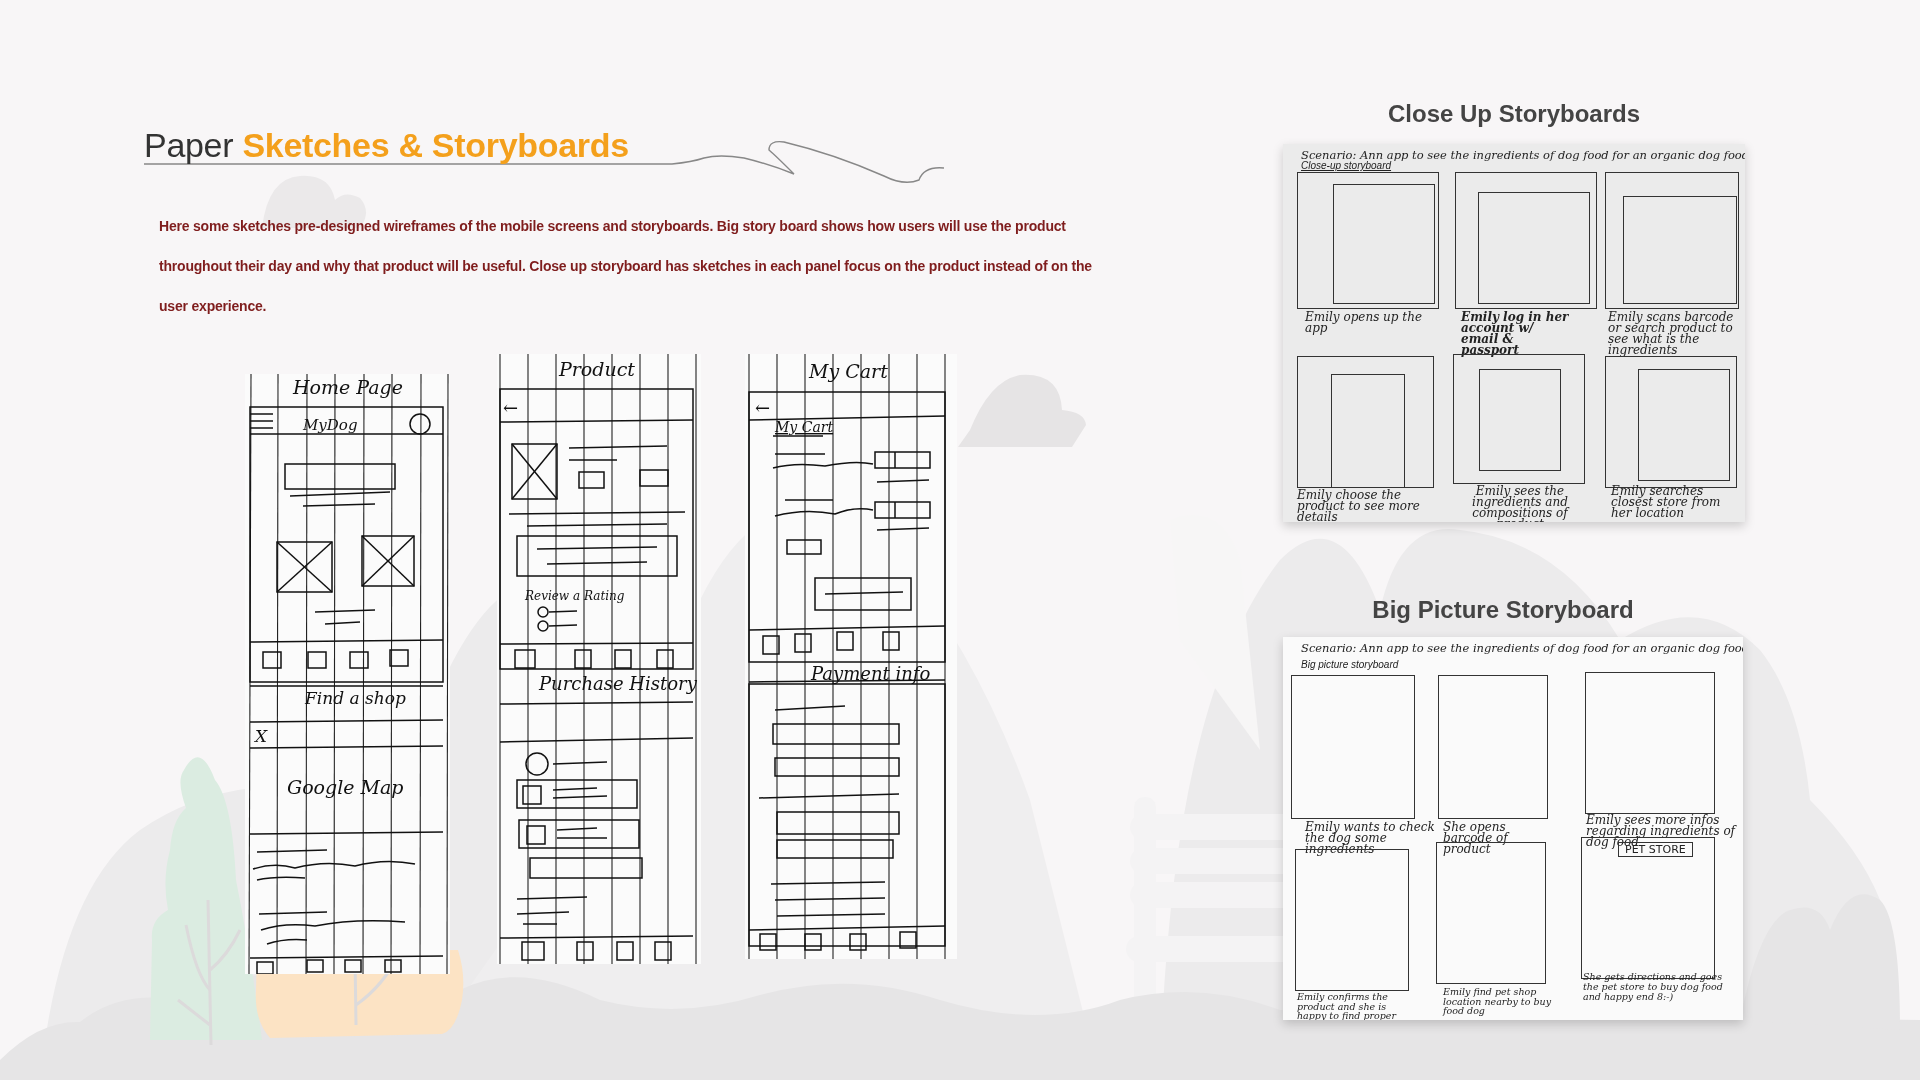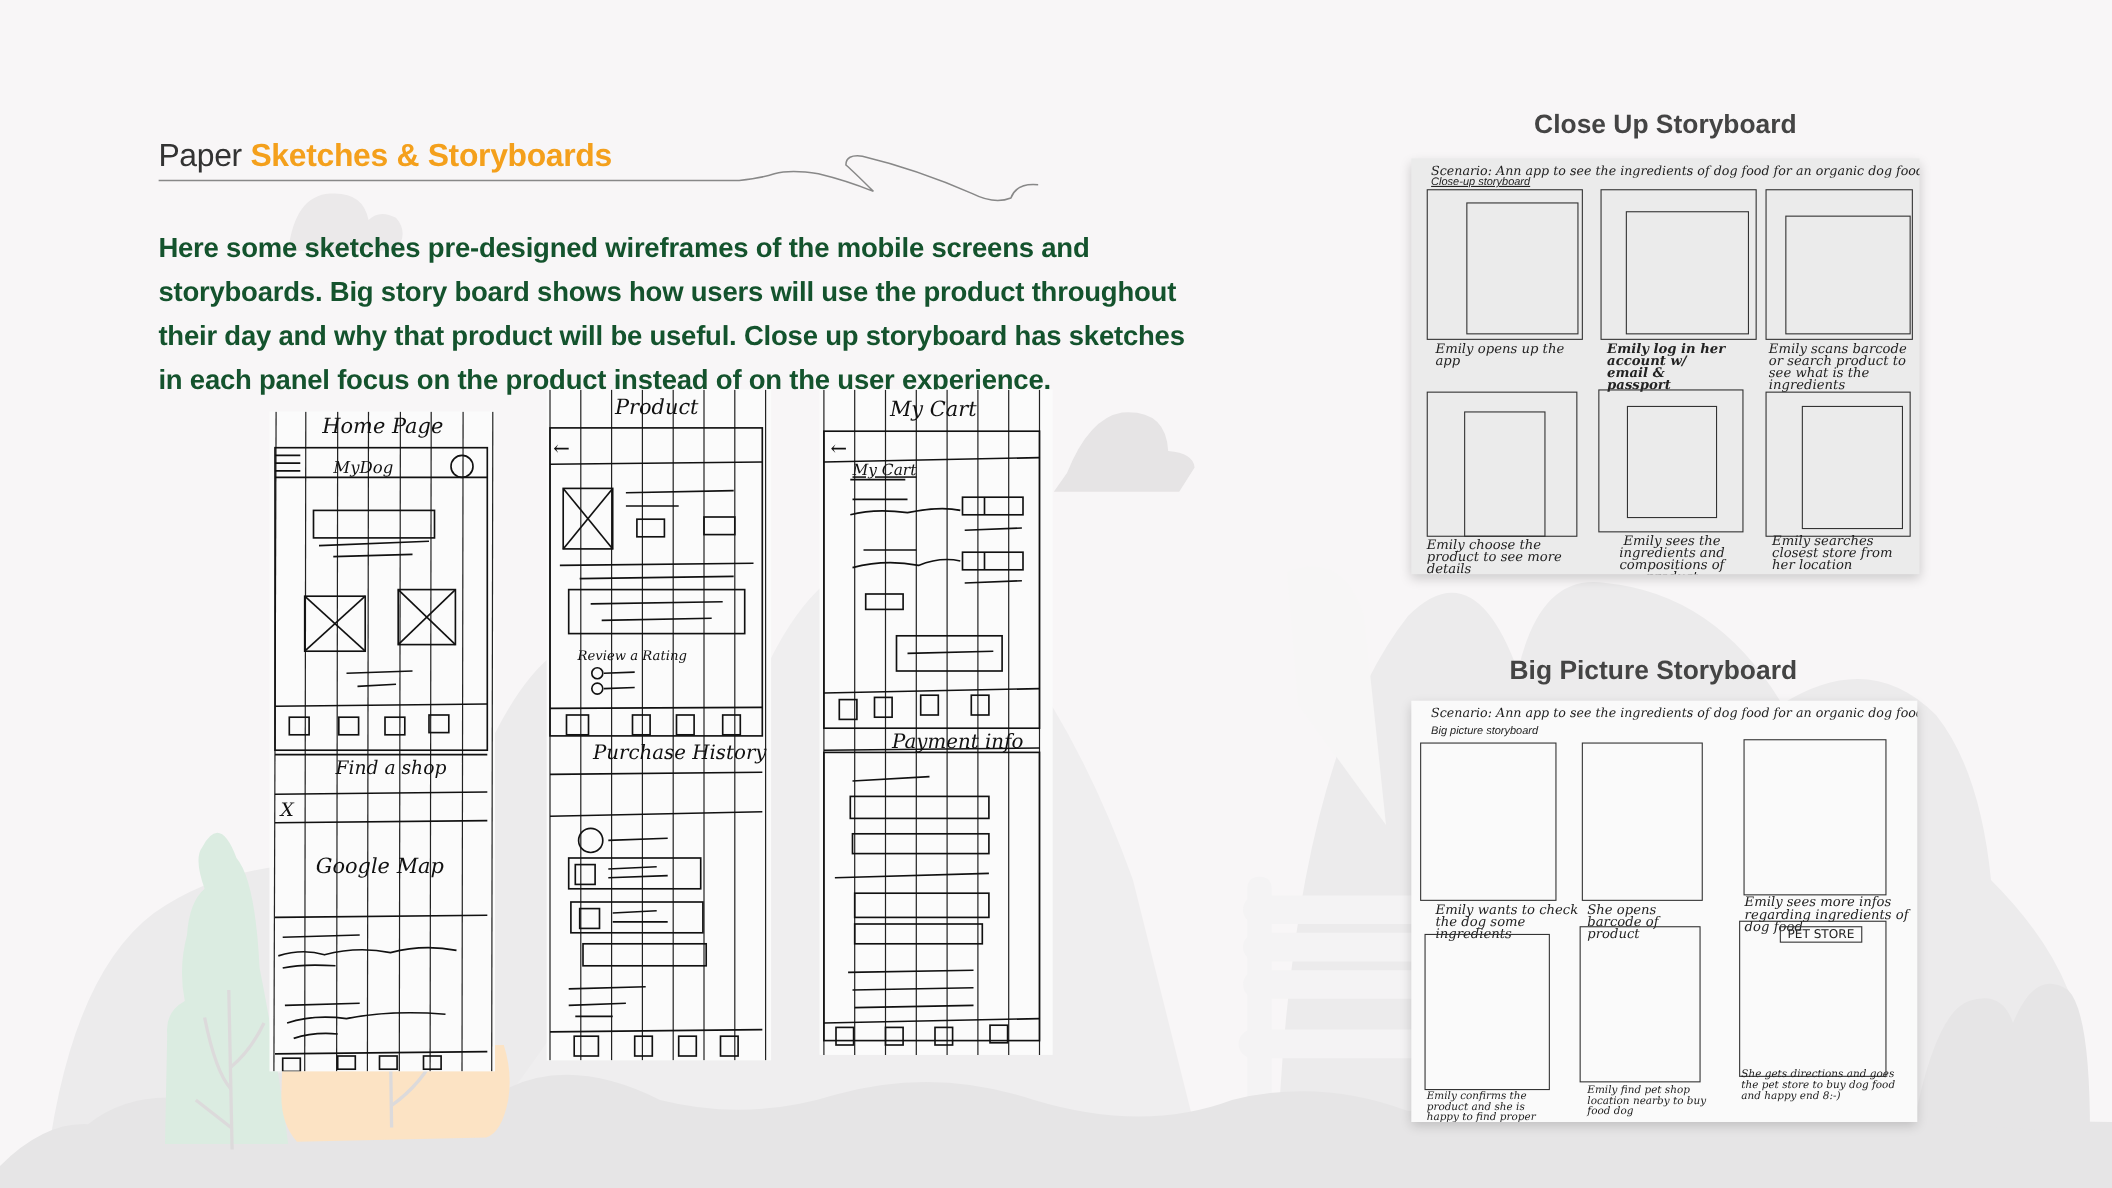--- a/index.html
+++ b/index.html
@@ -4,28 +4,28 @@
 <style>
   html, body { margin:0; padding:0; }
   body {
     width:1920px; height:1080px; position:relative; overflow:hidden;
     background:#f8f6f7;
     font-family:"Liberation Sans", "DejaVu Sans", sans-serif;
   }
   .bg-layer { position:absolute; left:0; top:0; width:1920px; height:1080px; z-index:0; }
   .title {
     position:absolute; left:144px; top:126px; margin:0;
-    font-size:29px; font-weight:400; color:#333; letter-spacing:-0.3px;
+    font-size:34px; font-weight:400; color:#333; letter-spacing:-0.3px;
     z-index:2; white-space:nowrap;
   }
   .title .accent { color:#f4a01c; font-weight:700; }
   .underline-svg { position:absolute; left:144px; top:136px; z-index:1; }
   .intro {
-    position:absolute; left:144px; top:206px; width:940px; margin:0;
-    font-size:25px; line-height:40px; color:#14532d; font-weight:700;
+    position:absolute; left:159px; top:206px; width:940px; margin:0;
+    font-size:14px; line-height:40px; color:#7f1d1d; font-weight:700;
     letter-spacing:-0.2px; z-index:2;
   }
   .sketch {
     position:absolute; background:#fbfbfb; z-index:2; overflow:hidden;
   }
   .sketch svg { display:block; }
   .sb-title {
     position:absolute; margin:0; font-size:24px; font-weight:700; color:#444;
     z-index:2; white-space:nowrap; text-align:center;
   }
@@ -284,21 +284,21 @@
           <rect x="155" y="578" width="16" height="16"></rect>
         </g>
     </g>
     <text class="hand" x="64" y="24" font-size="19">My Cart</text>
     <text class="hand" x="10" y="60" font-size="18">←</text>
     <text class="hand" x="30" y="78" font-size="14" text-decoration="underline">My Cart</text>
     <text class="hand" x="66" y="326" font-size="18">Payment info</text>
   </svg>
 </div>
 
-<h2 class="sb-title" style="left:1283px;top:100px;width:462px;">Close Up Storyboard</h2>
+<h2 class="sb-title" style="left:1283px;top:100px;width:462px;">Close Up Storyboards</h2>
 <div class="storyboard" style="left:1283px;top:144px;width:462px;height:378px;">
   <div class="sb-scenario">Scenario: Ann app to see the ingredients of dog food for an organic dog food brand</div>
   <div class="sb-sub">Close-up storyboard</div>
 
   <div class="panel" style="left:14px;top:28px;width:140px;height:135px;"></div>
   <div class="panel" style="left:50px;top:40px;width:100px;height:118px;border-width:1px;"></div>
   <div class="caption" style="left:22px;top:168px;width:135px;">Emily opens up the app</div>
 
   <div class="panel" style="left:172px;top:28px;width:140px;height:135px;"></div>
   <div class="panel" style="left:195px;top:48px;width:110px;height:110px;border-width:1px;"></div>

